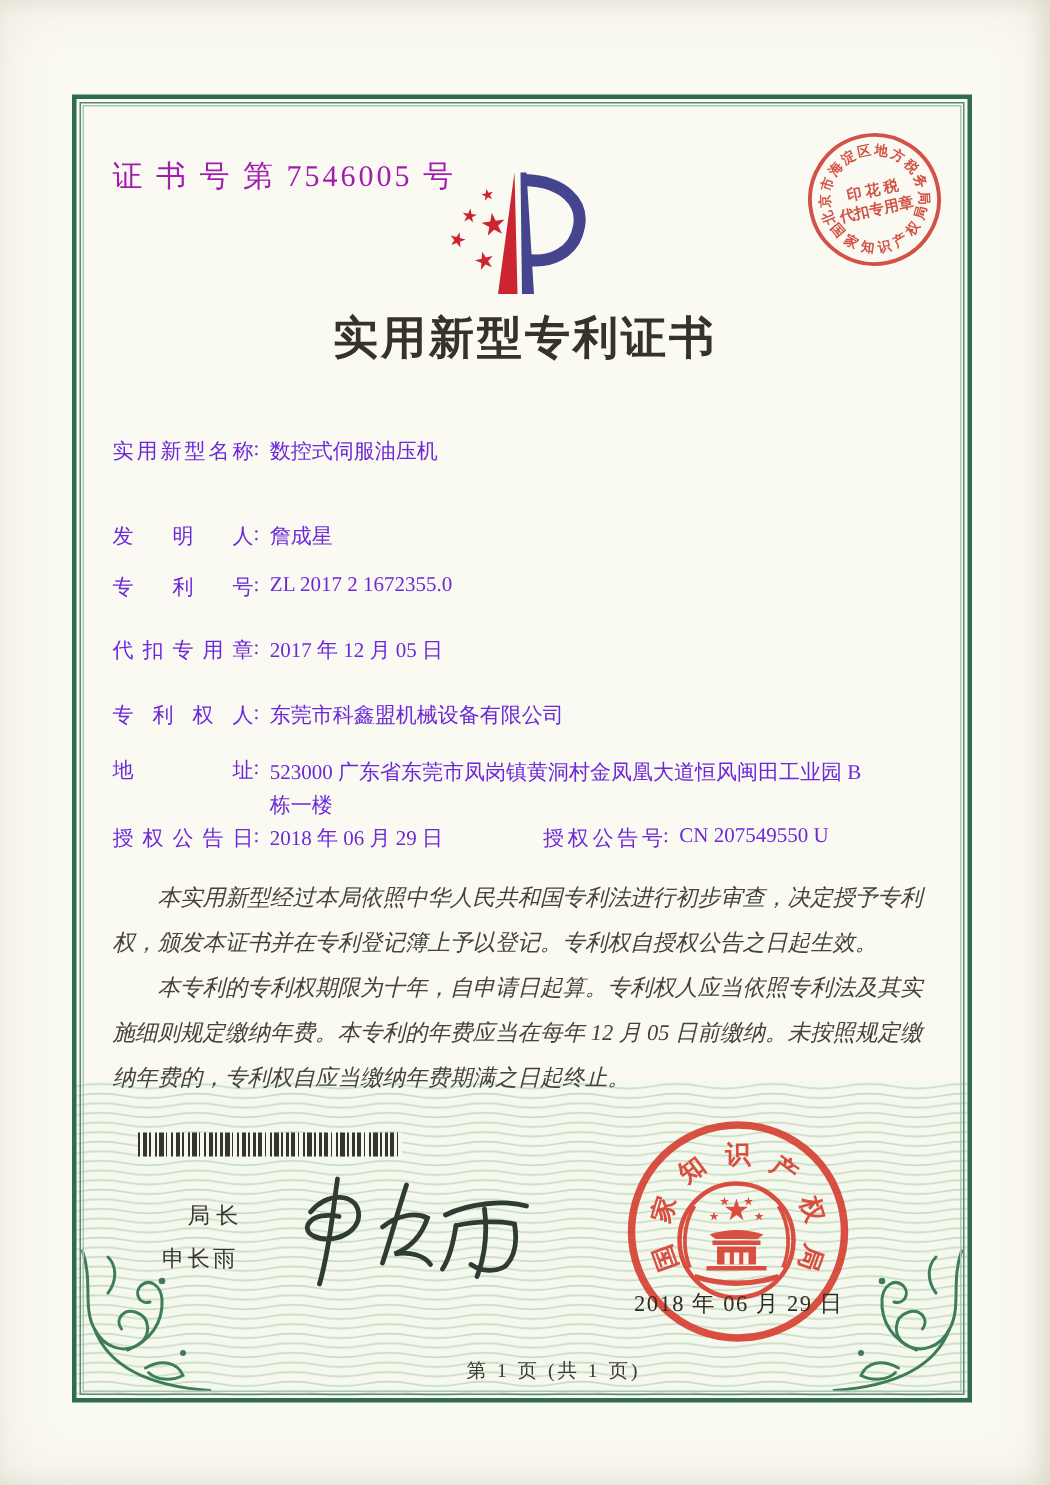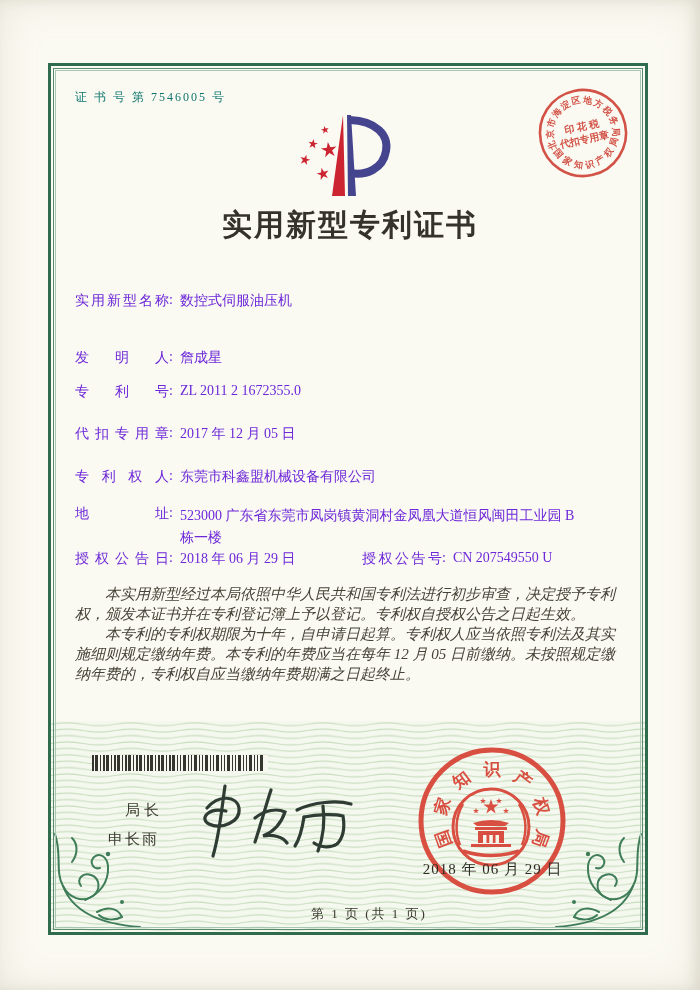--- a/index.html
+++ b/index.html
@@ -10,33 +10,33 @@
     background:#fbfaf2;
     box-shadow:inset 0 0 40px rgba(160,150,120,.18), inset -6px 0 12px rgba(120,110,90,.15);
   }
   .abs { position:absolute; }
   
   .frame { position:absolute; left:48px; top:63px; width:600px; height:872px;
            border:3px solid #2f6b4d; pointer-events:none; z-index:3; }
   .frame .f2 { position:absolute; inset:2px; border:1px solid #57896c; }
   .frame .f3 { position:absolute; inset:1px; border:1px solid #a9c6b4; }
   
-  .certno { left:75px; top:89px; font-size:12px; letter-spacing:2px; color:#0f766e; z-index:4; }
+  .certno { left:75px; top:104px; font-size:20px; letter-spacing:2px; color:#a21caf; z-index:4; }
   .title  { left:0; top:205px; width:700px; text-align:center; font-size:30px; font-weight:bold;
             letter-spacing:2px; color:#343229; z-index:4; }
   
   .row { position:absolute; left:75px; width:555px; font-size:14px; color:#6d28d9; z-index:4; white-space:nowrap; }
   .lbl { display:inline-block; width:94px; text-align:justify; text-align-last:justify; vertical-align:top; }
   .colon { vertical-align:top; }
   .val { margin-left:7px; vertical-align:top; }
   .val.addr { display:inline-block; width:402px; white-space:normal; line-height:22px; }
   .grant-right { position:absolute; left:287px; top:0; }
   .grant-right .lbl { width:80px; }
   
-  .bodytext { position:absolute; left:75px; top:584px; width:548px; font-size:15px; line-height:20px;
+  .bodytext { position:absolute; left:75px; top:584px; width:548px; font-size:15px; line-height:30px;
               font-style:italic; color:#454337; z-index:4; }
   .bodytext p { text-indent:2em; }
   
   .barcode { left:92px; top:755px; width:176px; height:16px; z-index:4;
     background:repeating-linear-gradient(90deg,
       #35352f 0px,#35352f 1.5px,#f8f7ef 1.5px,#f8f7ef 3px,
       #35352f 3px,#35352f 6px,#f8f7ef 6px,#f8f7ef 7.5px,
       #35352f 7.5px,#35352f 8.5px,#f8f7ef 8.5px,#f8f7ef 11px); }
   
   .sig-title { left:108px; top:801px; font-size:15px; letter-spacing:4px; color:#3a382f; z-index:4;margin-left:17px; }
@@ -117,21 +117,21 @@
 
   <div class="abs title">实用新型专利证书</div>
 
   <div class="row" style="top:292px">
     <span class="lbl">实用新型名称</span><span class="colon">:</span><span class="val">数控式伺服油压机</span>
   </div>
   <div class="row" style="top:349px">
     <span class="lbl">发明人</span><span class="colon">:</span><span class="val">詹成星</span>
   </div>
   <div class="row" style="top:383px">
-    <span class="lbl">专利号</span><span class="colon">:</span><span class="val">ZL 2011 2 1672355.0</span>
+    <span class="lbl">专利号</span><span class="colon">:</span><span class="val">ZL 2017 2 1672355.0</span>
   </div>
   <div class="row" style="top:425px">
     <span class="lbl">代扣专用章</span><span class="colon">:</span><span class="val">2017 年 12 月 05 日</span>
   </div>
   <div class="row" style="top:468px">
     <span class="lbl">专利权人</span><span class="colon">:</span><span class="val">东莞市科鑫盟机械设备有限公司</span>
   </div>
   <div class="row" style="top:505px">
     <span class="lbl">地址</span><span class="colon">:</span><span class="val addr">523000 广东省东莞市凤岗镇黄洞村金凤凰大道恒风闽田工业园 B 栋一楼</span>
   </div>

